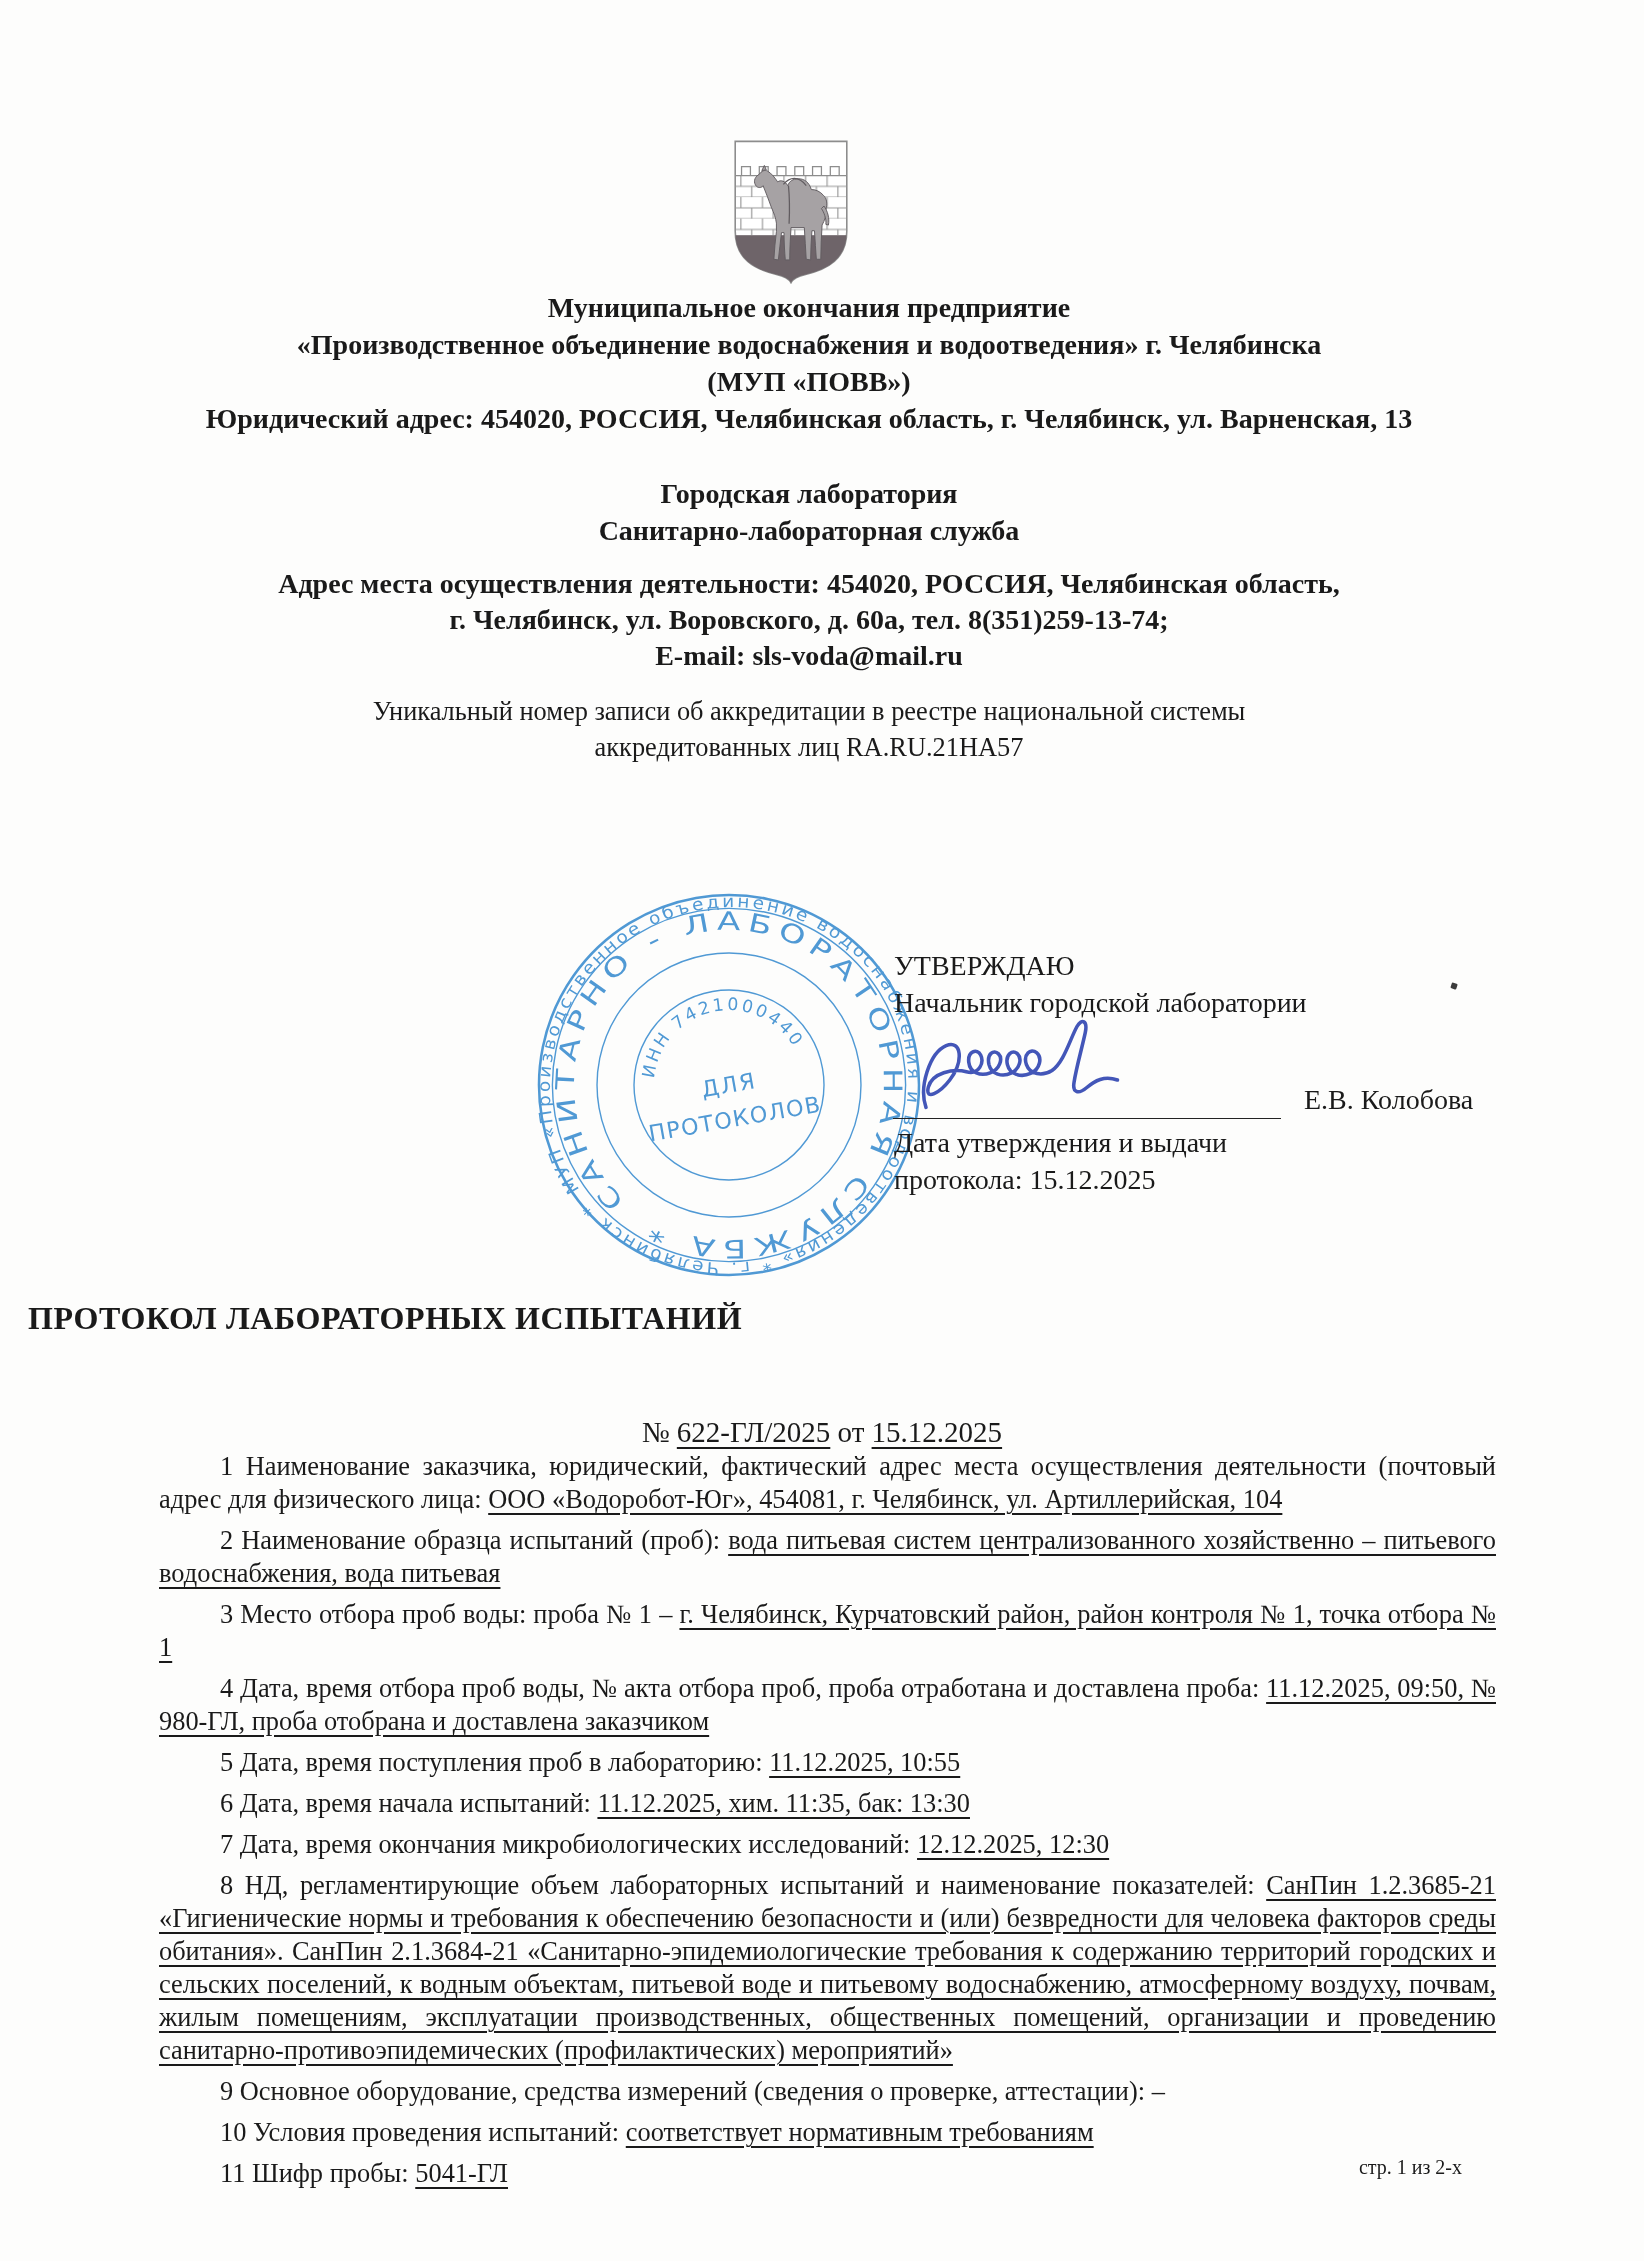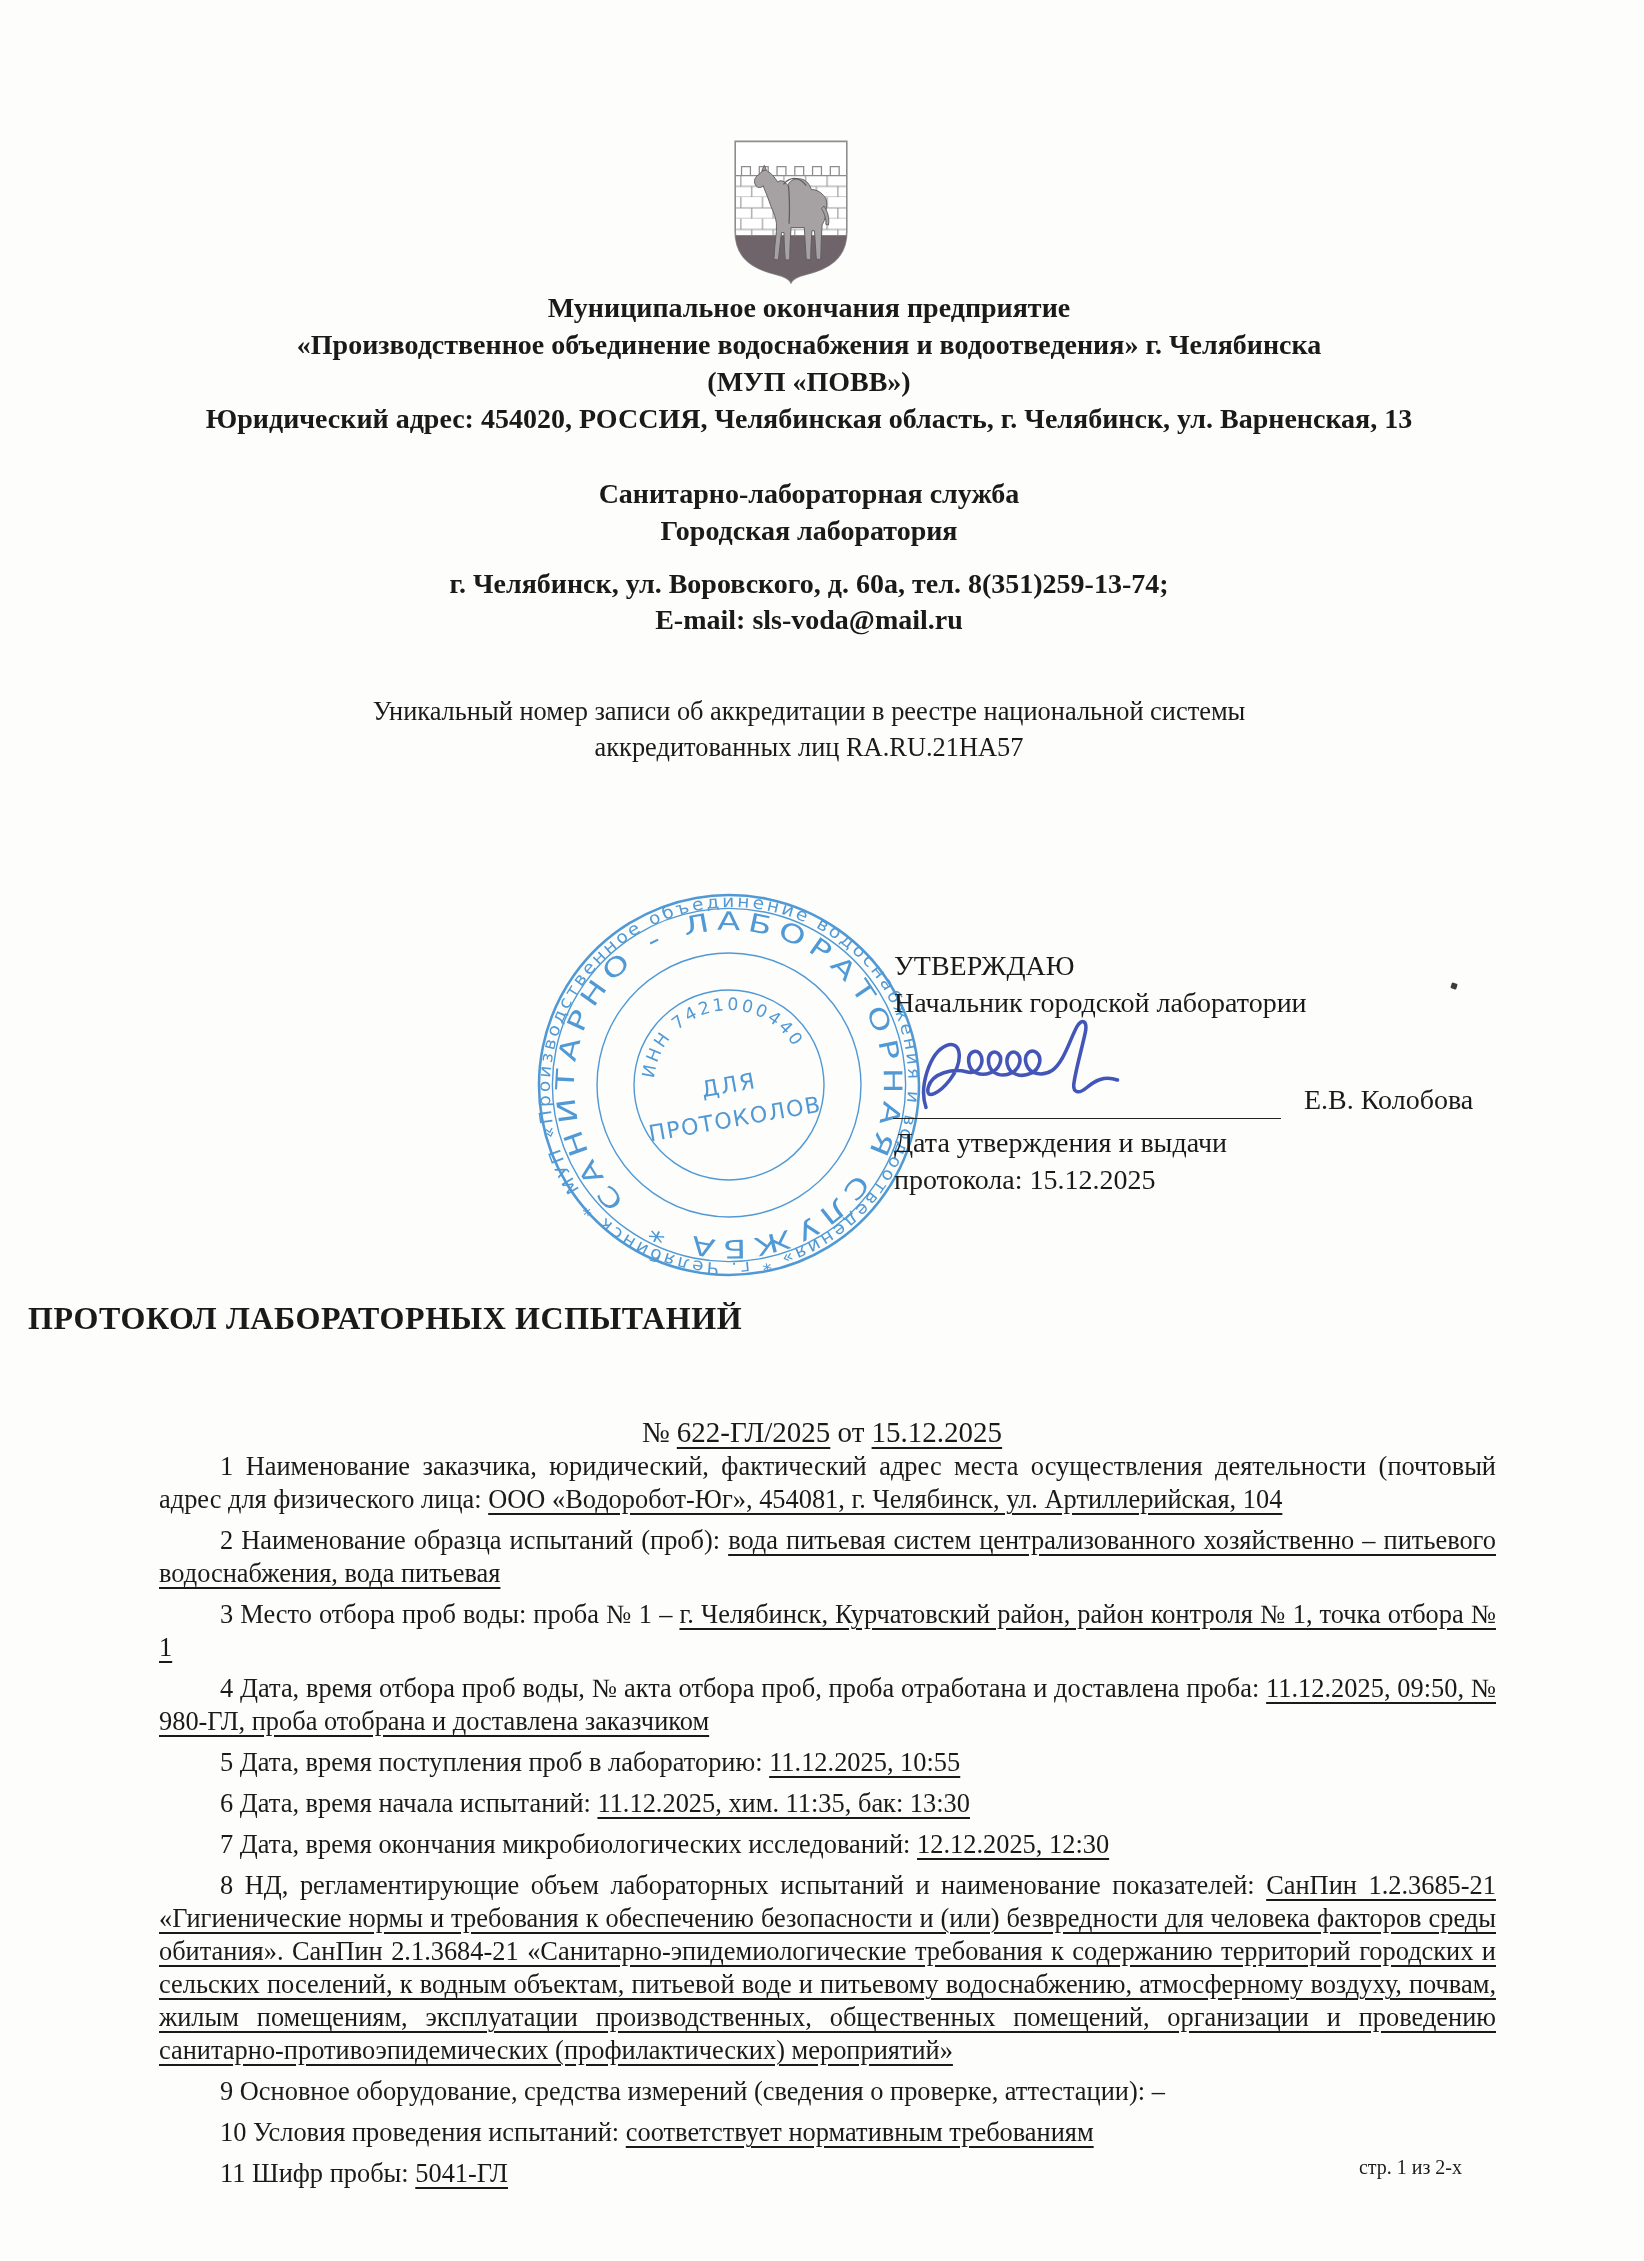--- a/index.html
+++ b/index.html
@@ -72,25 +72,26 @@
   </svg>
 
   <div class="cblock org-block hb">
     <div>Муниципальное окончания предприятие</div>
     <div>«Производственное объединение водоснабжения и водоотведения» г. Челябинска</div>
     <div>(МУП «ПОВВ»)</div>
     <div>Юридический адрес: 454020, РОССИЯ, Челябинская область, г. Челябинск, ул. Варненская, 13</div>
   </div>
 
   <div class="cblock service-block hb">
+    <div>Городская лаборатория</div>
     <div>Санитарно-лабораторная служба</div>
-    <div>Городская лаборатория</div>
   </div>
 
   <div class="cblock addr-block hb">
+    <div>Адрес места осуществления деятельности: 454020, РОССИЯ, Челябинская область,</div>
     <div>г. Челябинск, ул. Воровского, д. 60а, тел. 8(351)259-13-74;</div>
     <div>E-mail: sls-voda@mail.ru</div>
   </div>
 
   <div class="cblock accr-block">
     <div>Уникальный номер записи об аккредитации в реестре национальной системы</div>
     <div>аккредитованных лиц RA.RU.21НА57</div>
   </div>
 
   <svg class="stamp" viewBox="0 0 640 640">

